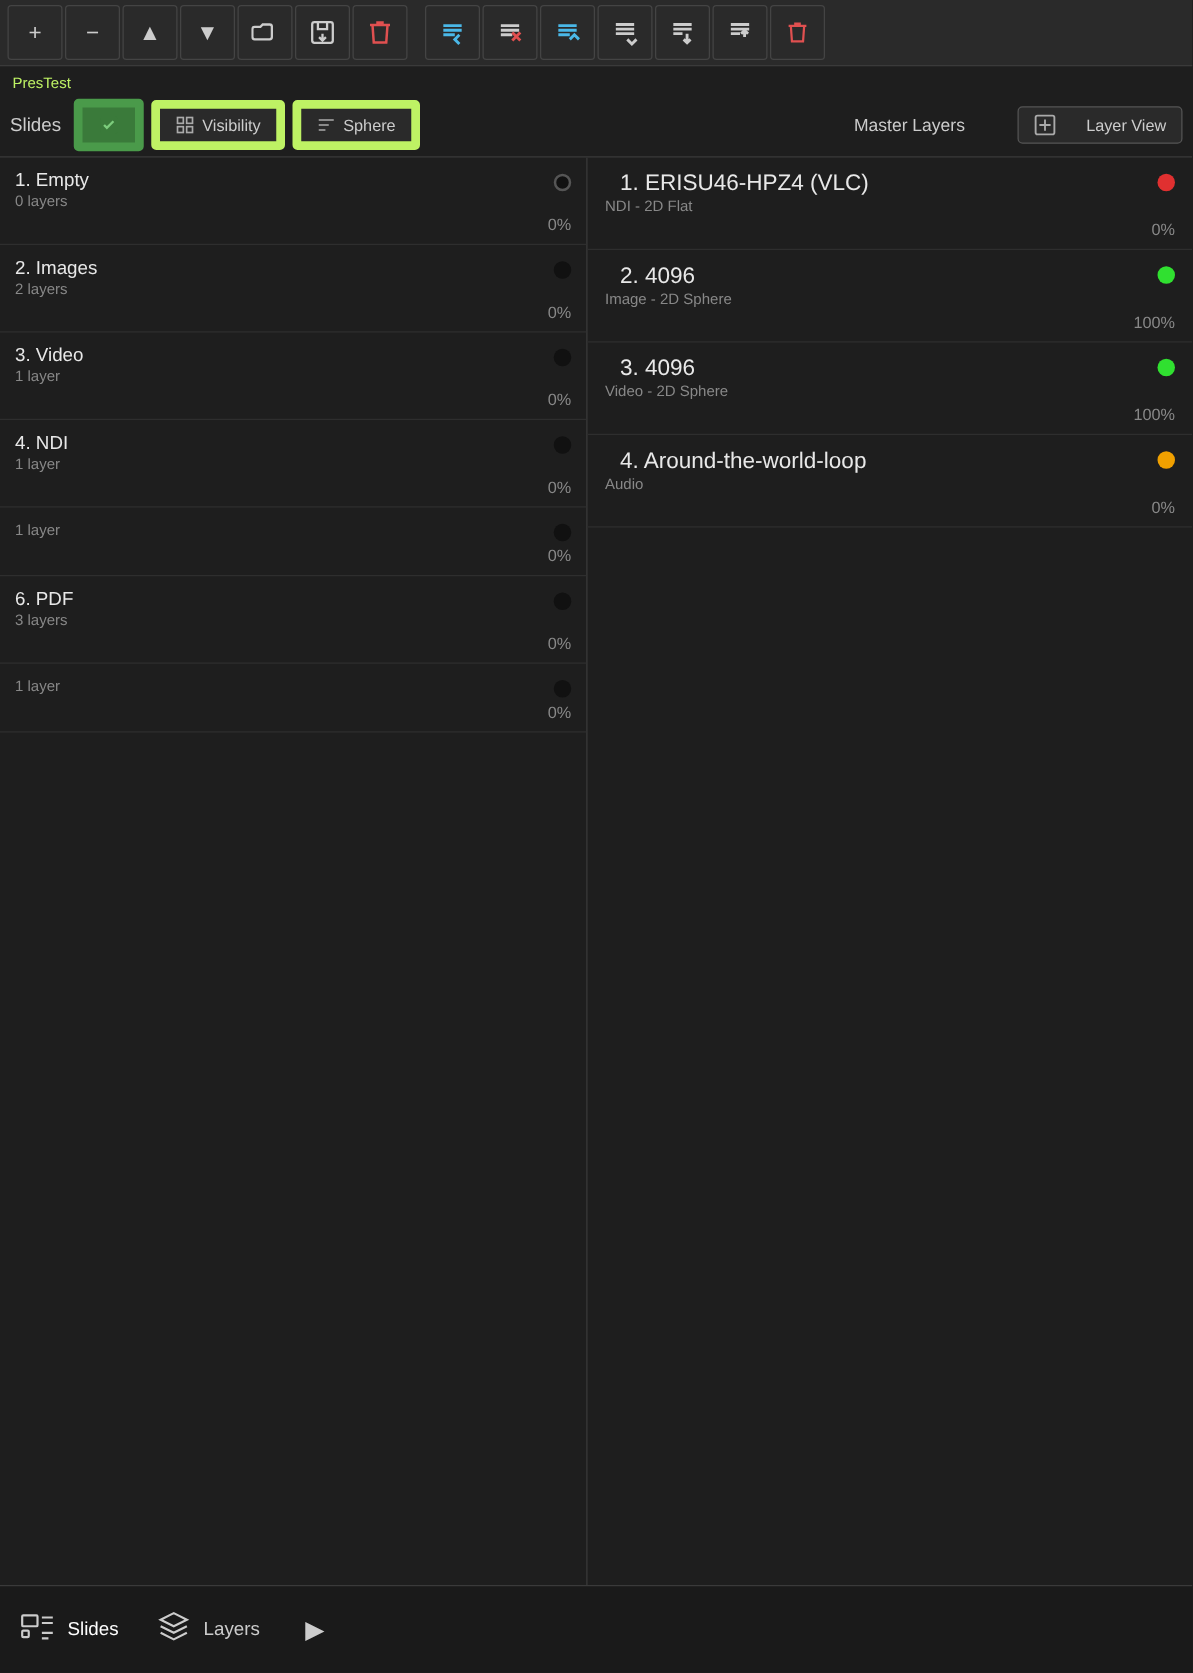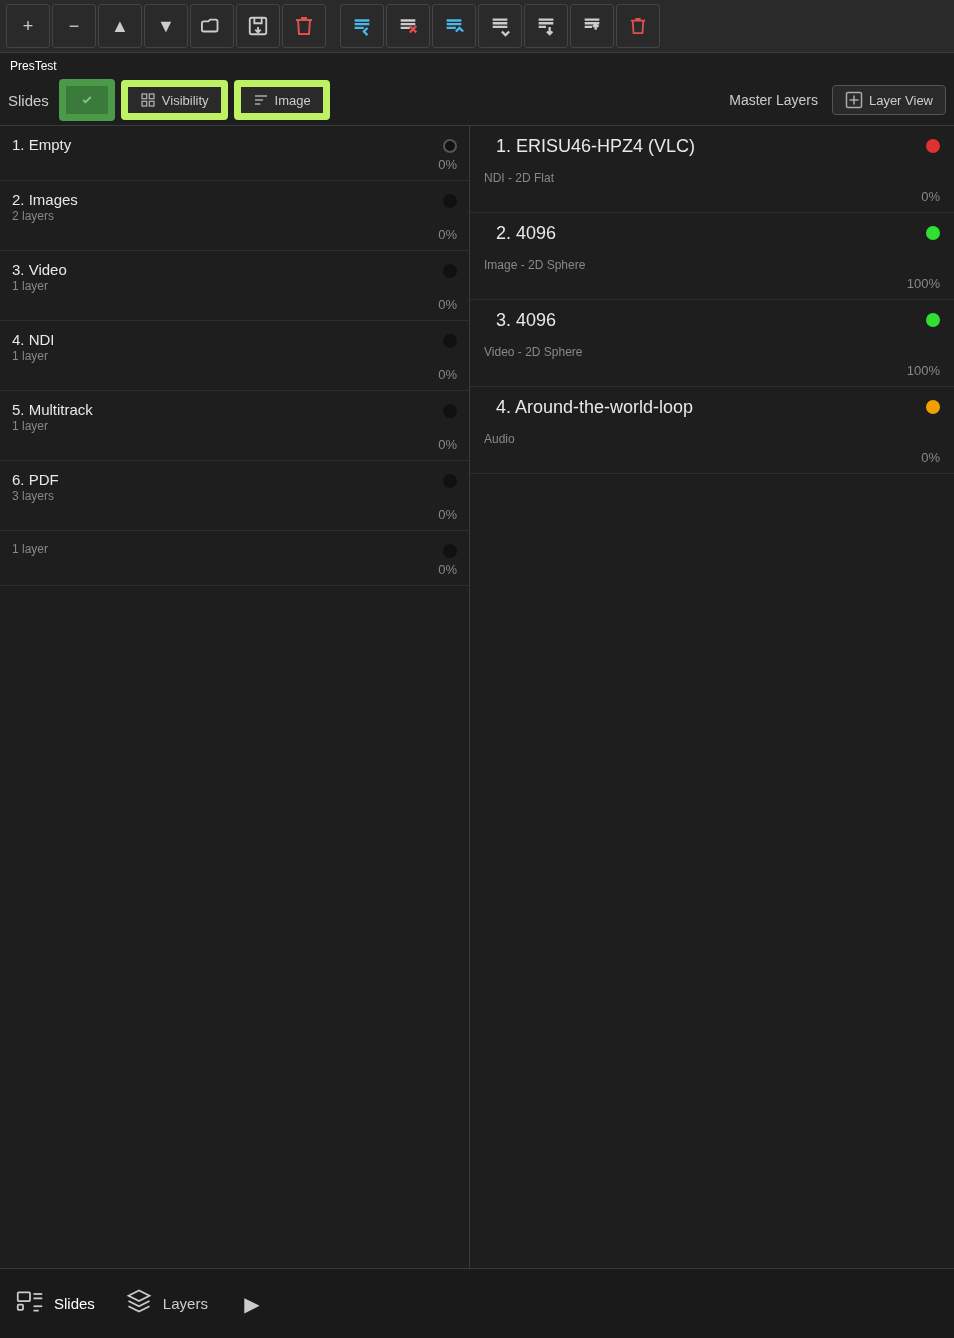--- a/index.html
+++ b/index.html
@@ -48,21 +48,21 @@
       display: flex;
       flex-direction: column;
       flex: 1;
       overflow: hidden;
     }
 
     
     .project-title {
       padding: 6px 10px 2px 10px;
       font-size: 12px;
-      color: #ffffff;
+      color: #bef264;
       flex-shrink: 0;
     }
 
     
     .tabs-row {
       display: flex;
       align-items: center;
       padding: 4px 8px;
       gap: 6px;
       flex-shrink: 0;
@@ -92,28 +92,29 @@
     }
     .spacer { flex: 1; }
     .master-layers-label {
       font-size: 14px;
       color: #ccc;
       margin-right: 8px;
     }
     .layer-view-btn {
       display: flex;
       align-items: center;
-      gap: 6px;
+      gap: 24px;
       padding: 5px 12px;
       background: #2a2a2a;
       border: 1px solid #555;
       border-radius: 4px;
       color: #ccc;
       font-size: 13px;
       cursor: pointer;
+      margin-left: 28px;
     }
 
     
     .panels-row {
       display: flex;
       flex: 1;
       overflow: hidden;
     }
 
     
@@ -182,21 +183,21 @@
     .master-info { flex: 1; }
     .master-name {
       font-size: 18px;
       color: #e8e8e8;
       font-weight: 500;
       margin-left: 12px;
     }
     .master-sub {
       font-size: 12px;
       color: #888;
-      margin-top: 14px;
+      margin-top: 1px;
     }
     .master-dot {
       width: 14px;
       height: 14px;
       border-radius: 50%;
       margin-top: 3px;
       flex-shrink: 0;
     }
     .master-percent {
       font-size: 13px;
@@ -334,40 +335,41 @@
           <rect x="14" y="3" width="7" height="7"></rect>
         <rect x="3" y="14" width="7" height="7"></rect>
           <rect x="14" y="14" width="7" height="7"></rect>
       </svg>
       <span>Visibility</span>
     </button>
     <button class="tab-btn">
       <svg width="16" height="16" viewBox="0 0 24 24" fill="none" stroke="#aaa" stroke-width="2">
         <path d="M3 6h18M3 12h12M3 18h8"></path>
       </svg>
-      <span>Image</span>
+      <span>Sphere</span>
     </button>
     <div class="spacer"></div>
     <span class="master-layers-label">Master Layers</span>
     <button class="layer-view-btn">
       <svg width="18" height="18" viewBox="0 0 24 24" fill="none" stroke="#aaa" stroke-width="2">
         <rect x="2" y="2" width="20" height="20" rx="2"></rect>
         <path d="M6 12h12M12 6v12"></path>
       </svg>
       <span>Layer View</span>
     </button>
   </div>
 
   <div class="panels-row">
 
     <div class="slides-panel" id="slides-panel">
         <div class="slide-item">
       <div class="slide-header">
         <div class="slide-info">
           <div class="slide-name">1. Empty</div>
+          <div class="slide-layers">0 layers</div>
         </div>
         <div class="slide-dot" style="background:#1a1a1a; border:2px solid #555; background:#111;"></div>
       </div>
       <div class="slide-percent">0%</div>
     </div>
         <div class="slide-item">
       <div class="slide-header">
         <div class="slide-info">
           <div class="slide-name">2. Images</div>
           <div class="slide-layers">2 layers</div>
@@ -392,21 +394,20 @@
           <div class="slide-name">4. NDI</div>
           <div class="slide-layers">1 layer</div>
         </div>
         <div class="slide-dot" style="background:#e03030; border:none; background:#111;"></div>
       </div>
       <div class="slide-percent">0%</div>
     </div>
         <div class="slide-item">
       <div class="slide-header">
         <div class="slide-info">
-          <div class="slide-name">5. Multitrack</div>
           <div class="slide-layers">1 layer</div>
         </div>
         <div class="slide-dot" style="background:#f0a000; border:none; background:#111;"></div>
       </div>
       <div class="slide-percent">0%</div>
     </div>
         <div class="slide-item">
       <div class="slide-header">
         <div class="slide-info">
           <div class="slide-name">6. PDF</div>

